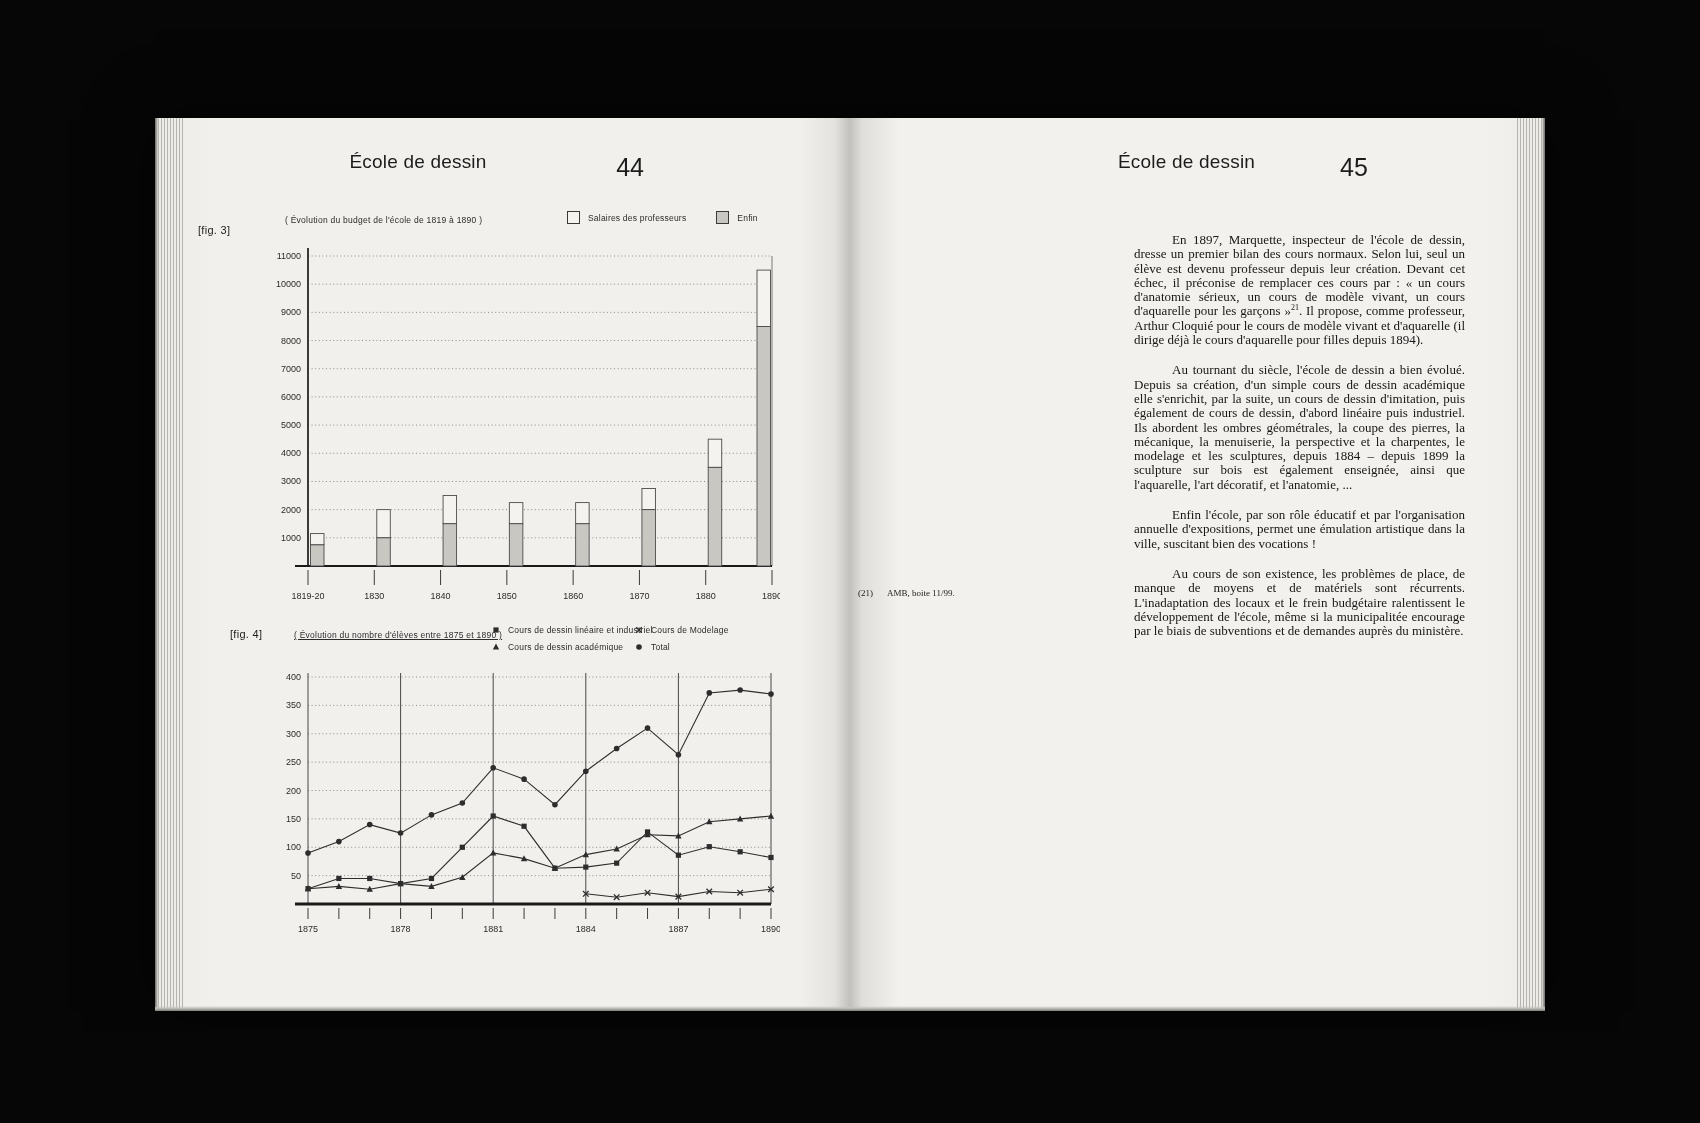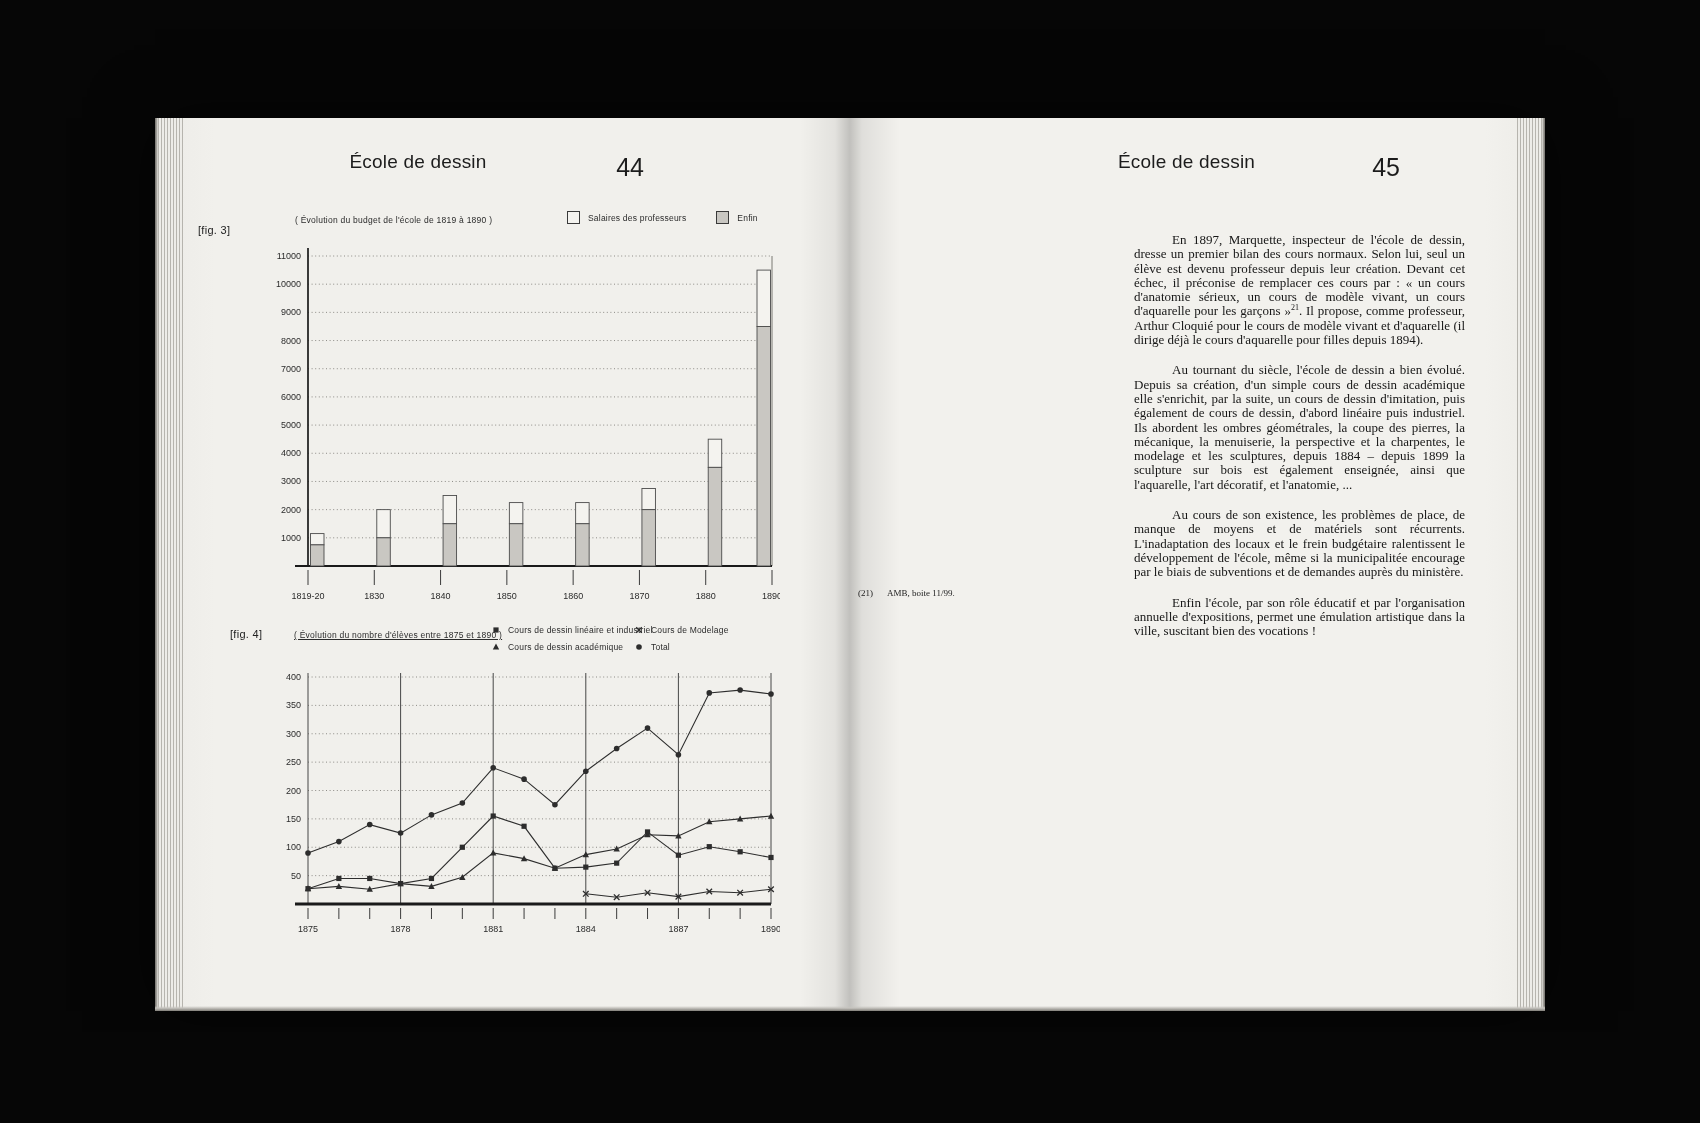--- a/index.html
+++ b/index.html
@@ -45,21 +45,21 @@
 <body>
 
 <div class="stage">
   <div class="book">
 
     <div class="page page-left">
       <div class="abs page-title" style="left:263px;top:33px;transform:translateX(-50%);">École de dessin</div>
       <div class="abs page-num" style="left:429px;top:35px;width:60px;text-align:right;">44</div>
 
       <div class="abs fig-label" style="left:43px;top:106px;">[fig. 3]</div>
-      <div class="abs fig-caption" style="left:140px;top:97px;">( Évolution du budget de l'école de 1819 à 1890 )</div>
+      <div class="abs fig-caption" style="left:130px;top:97px;">( Évolution du budget de l'école de 1819 à 1890 )</div>
       <div class="abs legend-row" style="left:364px;top:93px;padding-left:48px;" id="fig3-legend">
           <div class="legend-item">
             <span class="sw" style="background: rgb(244, 243, 239);"></span>
             <span class="lb">Salaires des professeurs</span>
           </div>
           <div class="legend-item">
             <span class="sw" style="background: rgb(201, 199, 194);"></span>
             <span class="lb">Enfin</span>
           </div>
         </div>
@@ -258,27 +258,27 @@
             <circle cx="397.53333333333336" cy="68.07499999999999" r="2.8" fill="#2d2d2d"></circle>
             <circle cx="428.4" cy="94.7475" r="2.8" fill="#2d2d2d"></circle>
             <circle cx="459.26666666666665" cy="32.889999999999986" r="2.8" fill="#2d2d2d"></circle>
             <circle cx="490.1333333333333" cy="30.05250000000001" r="2.8" fill="#2d2d2d"></circle>
             <circle cx="521" cy="34.025000000000006" r="2.8" fill="#2d2d2d"></circle>
           </svg></div>
     </div>
 
     <div class="page page-right">
       <div class="abs page-title" style="left:268px;top:33px;">École de dessin</div>
-      <div class="abs page-num" style="left:490px;top:35px;width:60px;text-align:right;">45</div>
+      <div class="abs page-num" style="left:490px;top:35px;width:60px;">45</div>
 
       <div class="abs body-text" style="left:268px;top:99px;width:363px;" id="body-text">
           <p>En 1897, Marquette, inspecteur de l'école de dessin, dresse un premier bilan des cours normaux. Selon lui, seul un élève est devenu professeur depuis leur création. Devant cet échec, il préconise de remplacer ces cours par : « un cours d'anatomie sérieux, un cours de modèle vivant, un cours d'aquarelle pour les garçons »<sup>21</sup>. Il propose, comme professeur, Arthur Cloquié pour le cours de modèle vivant et d'aquarelle (il dirige déjà le cours d'aquarelle pour filles depuis 1894).</p>
           <p>Au tournant du siècle, l'école de dessin a bien évolué. Depuis sa création, d'un simple cours de dessin académique elle s'enrichit, par la suite, un cours de dessin d'imitation, puis également de cours de dessin, d'abord linéaire puis industriel. Ils abordent les ombres géométrales, la coupe des pierres, la mécanique, la menuiserie, la perspective et la charpentes, le modelage et les sculptures, depuis 1884 – depuis 1899 la sculpture sur bois est également enseignée, ainsi que l'aquarelle, l'art décoratif, et l'anatomie, ...</p>
+          <p>Enfin l'école, par son rôle éducatif et par l'organisation annuelle d'expositions, permet une émulation artistique dans la ville, suscitant bien des vocations !</p>
           <p>Au cours de son existence, les problèmes de place, de manque de moyens et de matériels sont récurrents. L'inadaptation des locaux et le frein budgétaire ralentissent le développement de l'école, même si la municipalitée encourage par le biais de subventions et de demandes auprès du ministère.</p>
-          <p>Enfin l'école, par son rôle éducatif et par l'organisation annuelle d'expositions, permet une émulation artistique dans la ville, suscitant bien des vocations !</p>
         </div>
 
       <div class="abs footnote" style="left:8px;top:470px;">
         <span class="fn-ref">(21)</span><span>AMB, boite 11/99.</span>
       </div>
     </div>
 
     <div class="edge edge-left"></div>
     <div class="edge edge-right"></div>
     <div class="gutter"></div>

